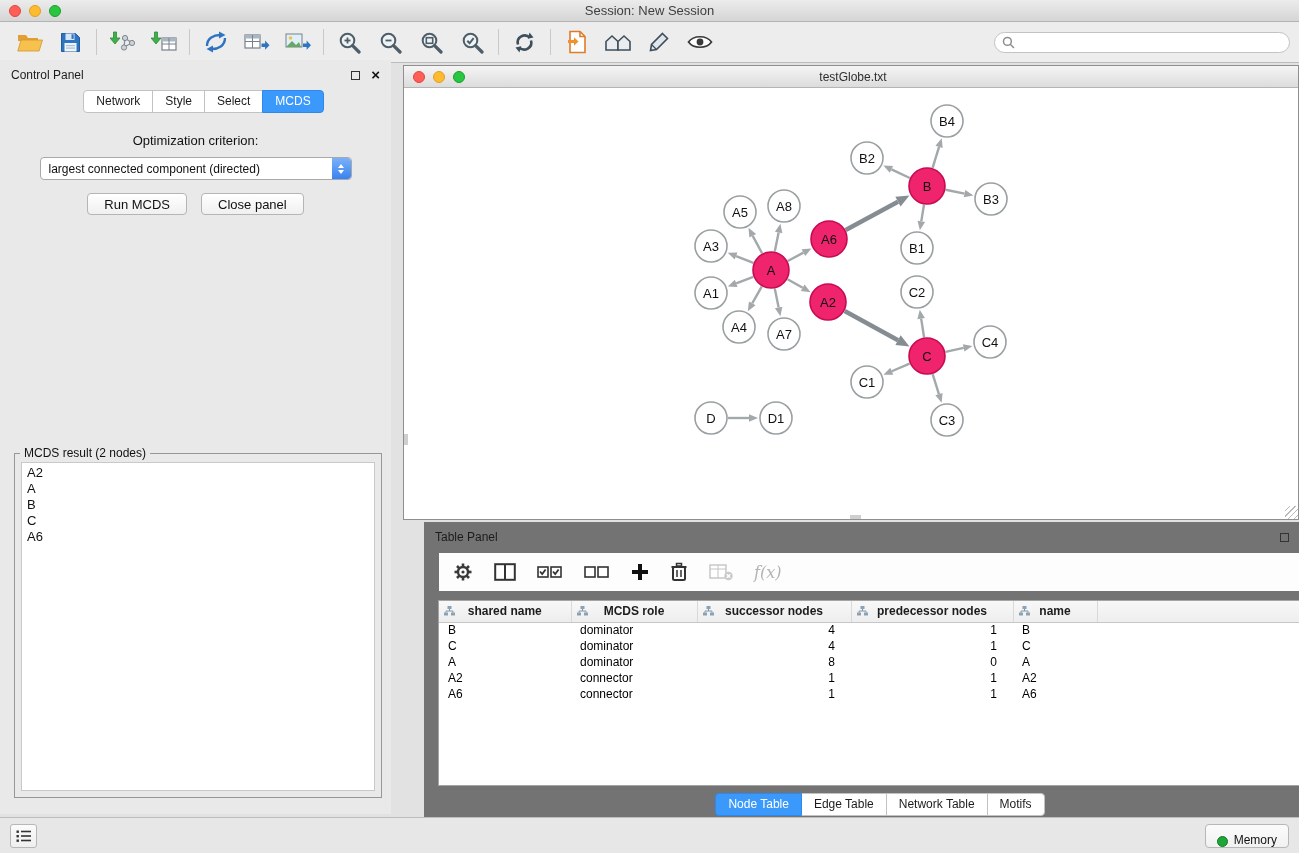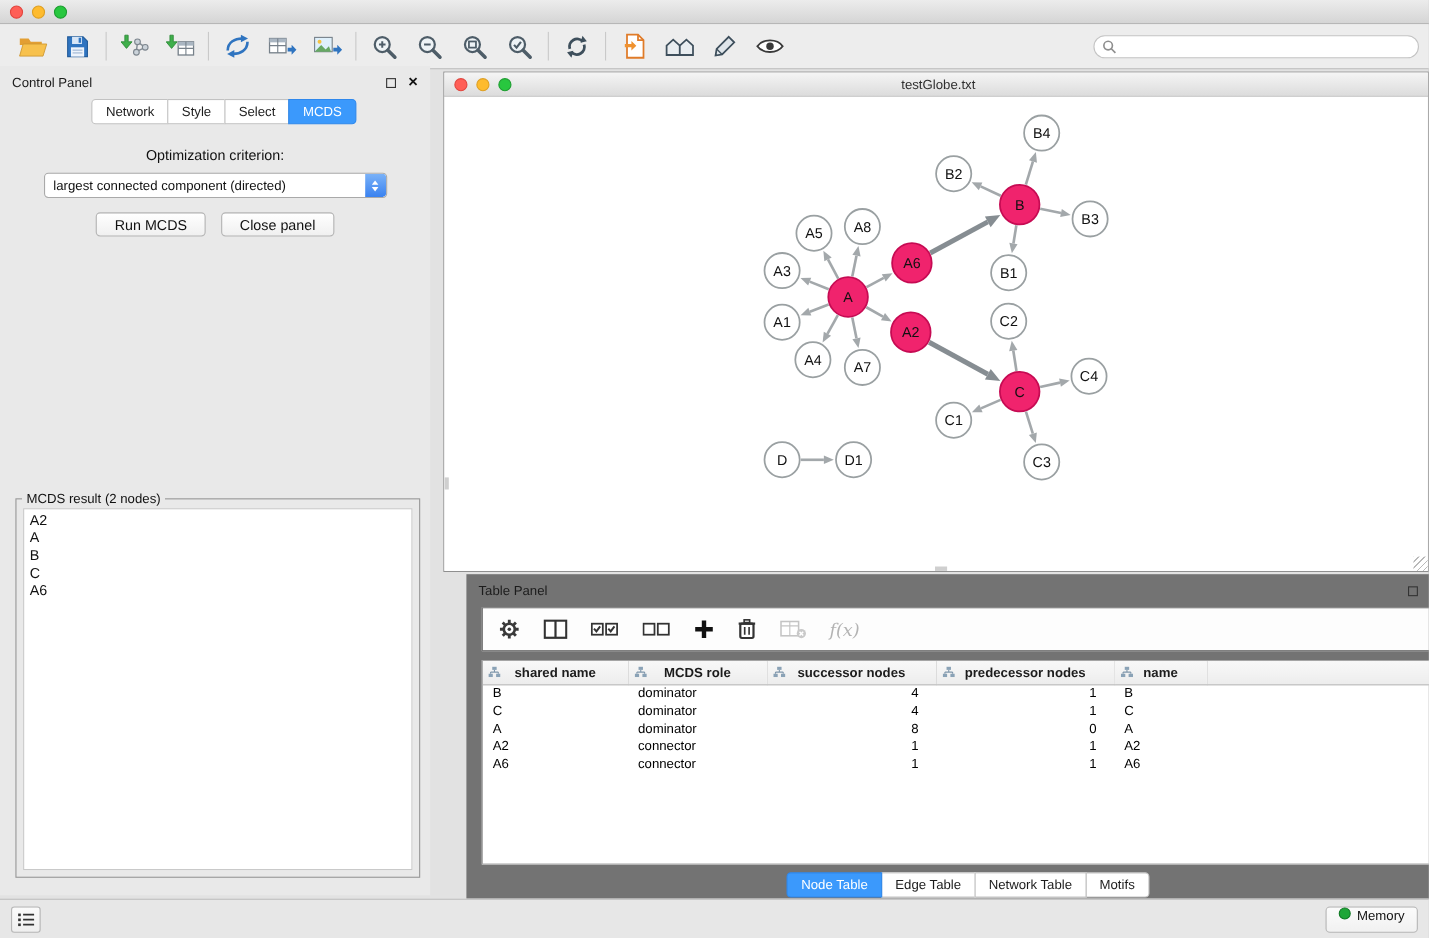--- a/index.html
+++ b/index.html
@@ -67,34 +67,35 @@
   table.node-table{border-collapse:collapse;width:100%;table-layout:fixed;font-size:12px}
   .node-table thead th{background:linear-gradient(#f8f8f8,#ededed);border-bottom:1px solid #c6c6c6;border-right:1px solid #d9d9d9;font-weight:bold;height:21px;padding:0 4px;position:relative;text-align:center;color:#1c1c1c;overflow:hidden;white-space:nowrap}
   .node-table thead th .th-icon{position:absolute;left:5px;top:5px}
   .node-table thead th.filler{border-right:none}
   .node-table td{height:16px;padding:0 9px;color:#000;white-space:nowrap;overflow:hidden}
   .tp-tabs{margin-top:7px}
 
   
   .statusbar{position:absolute;left:0;right:0;bottom:0;height:36px;background:#e7e7e7;border-top:1px solid #bdbdbd;display:flex;align-items:center;padding:0 10px}
   .menu-btn{width:27px;height:24px;border:1px solid #b7b7b7;border-radius:3px;background:linear-gradient(#fbfbfb,#efefef);display:flex;align-items:center;justify-content:center;cursor:pointer}
-  .memory-btn{margin-left:auto;height:24px;border:1px solid #b7b7b7;border-radius:4px;background:linear-gradient(#fbfbfb,#f1f1f1);display:flex;align-items:flex-start;gap:6px;padding:0 11px;font-size:12px;color:#111;cursor:pointer}
+  .memory-btn{margin-left:auto;height:24px;border:1px solid #b7b7b7;border-radius:4px;background:linear-gradient(#fbfbfb,#f1f1f1);display:flex;align-items:flex-end;gap:6px;padding:0 11px;font-size:12px;color:#111;cursor:pointer}
   .mem-dot{width:11px;height:11px;border-radius:50%;background:#1ea637;border:1px solid #117a25}
 </style>
 </head>
 <body>
 
 <div class="app">
 
   <div class="titlebar">
     <div class="traffic">
       <span class="tl red"></span>
       <span class="tl yellow"></span>
       <span class="tl green"></span>
     </div>
+    <div class="win-title">Session: New Session</div>
   </div>
 
   <div class="toolbar">
     <button class="tb-btn">
       <svg width="26" height="20" viewBox="0 0 26 20">
           <path d="M1 3h8l2 3h10v3H1z" fill="#e39f33"></path>
           <path d="M0.8 19 4 8h21.5l-3.4 11z" fill="#f7c14d" stroke="#cf9730" stroke-width="0.8"></path>
         </svg>
     </button>
     <button class="tb-btn">

